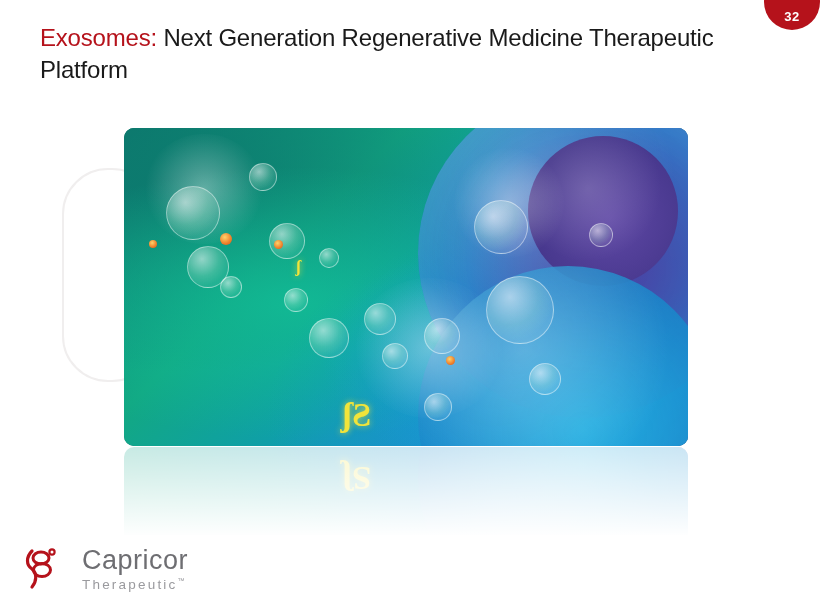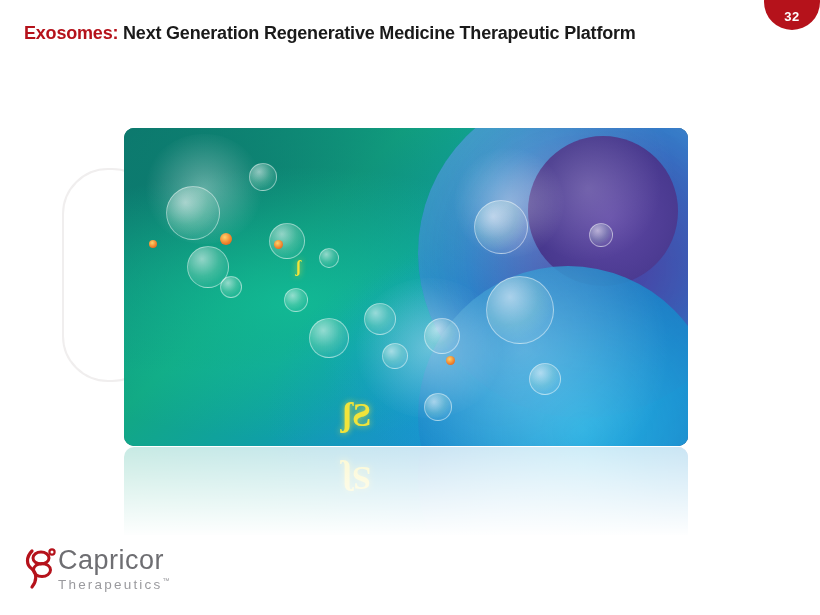--- a/index.html
+++ b/index.html
@@ -37,25 +37,25 @@
     padding-bottom: 6px;
     box-sizing: border-box;
     font-size: 13px;
     font-weight: bold;
     letter-spacing: 0.5px;
   }
 
   
   .title-block {
     position: absolute;
-    left: 24px;
+    left: 40px;
     top: 22px;
     width: 700px;
-    font-size: 18px;
-    font-weight: bold;
+    font-size: 24px;
+    font-weight: normal;
     line-height: 1.32;
     color: #1a1a1a;
     letter-spacing: -0.2px;
   }
   .title-accent {
     color: #b5121b;
   }
 
   
   .watermark {
@@ -172,21 +172,21 @@
     background: radial-gradient(circle at 40% 35%, #ffd36b 0%, #ef7f2a 60%, #d1541a 100%);
   }
 
   
   .logo-block {
     position: absolute;
     left: 24px;
     bottom: 22px;
     display: flex;
     align-items: flex-end;
-    gap: 0;
+    gap: 24px;
   }
   .logo-mark {
     width: 34px;
     height: 46px;
     position: relative;
   }
   .logo-text {
     display: flex;
     flex-direction: column;
     line-height: 1;
@@ -274,17 +274,17 @@
     <div class="logo-mark">
       <svg width="34" height="46" viewBox="0 0 34 46" xmlns="http://www.w3.org/2000/svg">
         <path d="M8 4 C2 10, 2 18, 8 22 C13 26, 13 34, 8 40" fill="none" stroke="#b5121b" stroke-width="3.2" stroke-linecap="round"></path>
         <ellipse cx="17" cy="11" rx="8" ry="6" fill="none" stroke="#b5121b" stroke-width="3"></ellipse>
         <ellipse cx="18" cy="23" rx="8.5" ry="6.5" fill="none" stroke="#b5121b" stroke-width="3"></ellipse>
         <circle cx="28" cy="5" r="2.6" fill="none" stroke="#b5121b" stroke-width="2.2"></circle>
       </svg>
     </div>
     <div class="logo-text">
       <span class="logo-name">Capricor</span>
-      <span class="logo-sub"><span>Therapeutics</span><span class="logo-tm">™</span></span>
+      <span class="logo-sub"><span>Therapeutic</span><span class="logo-tm">™</span></span>
     </div>
   </div>
 
 </div>
 
 </body></html>

